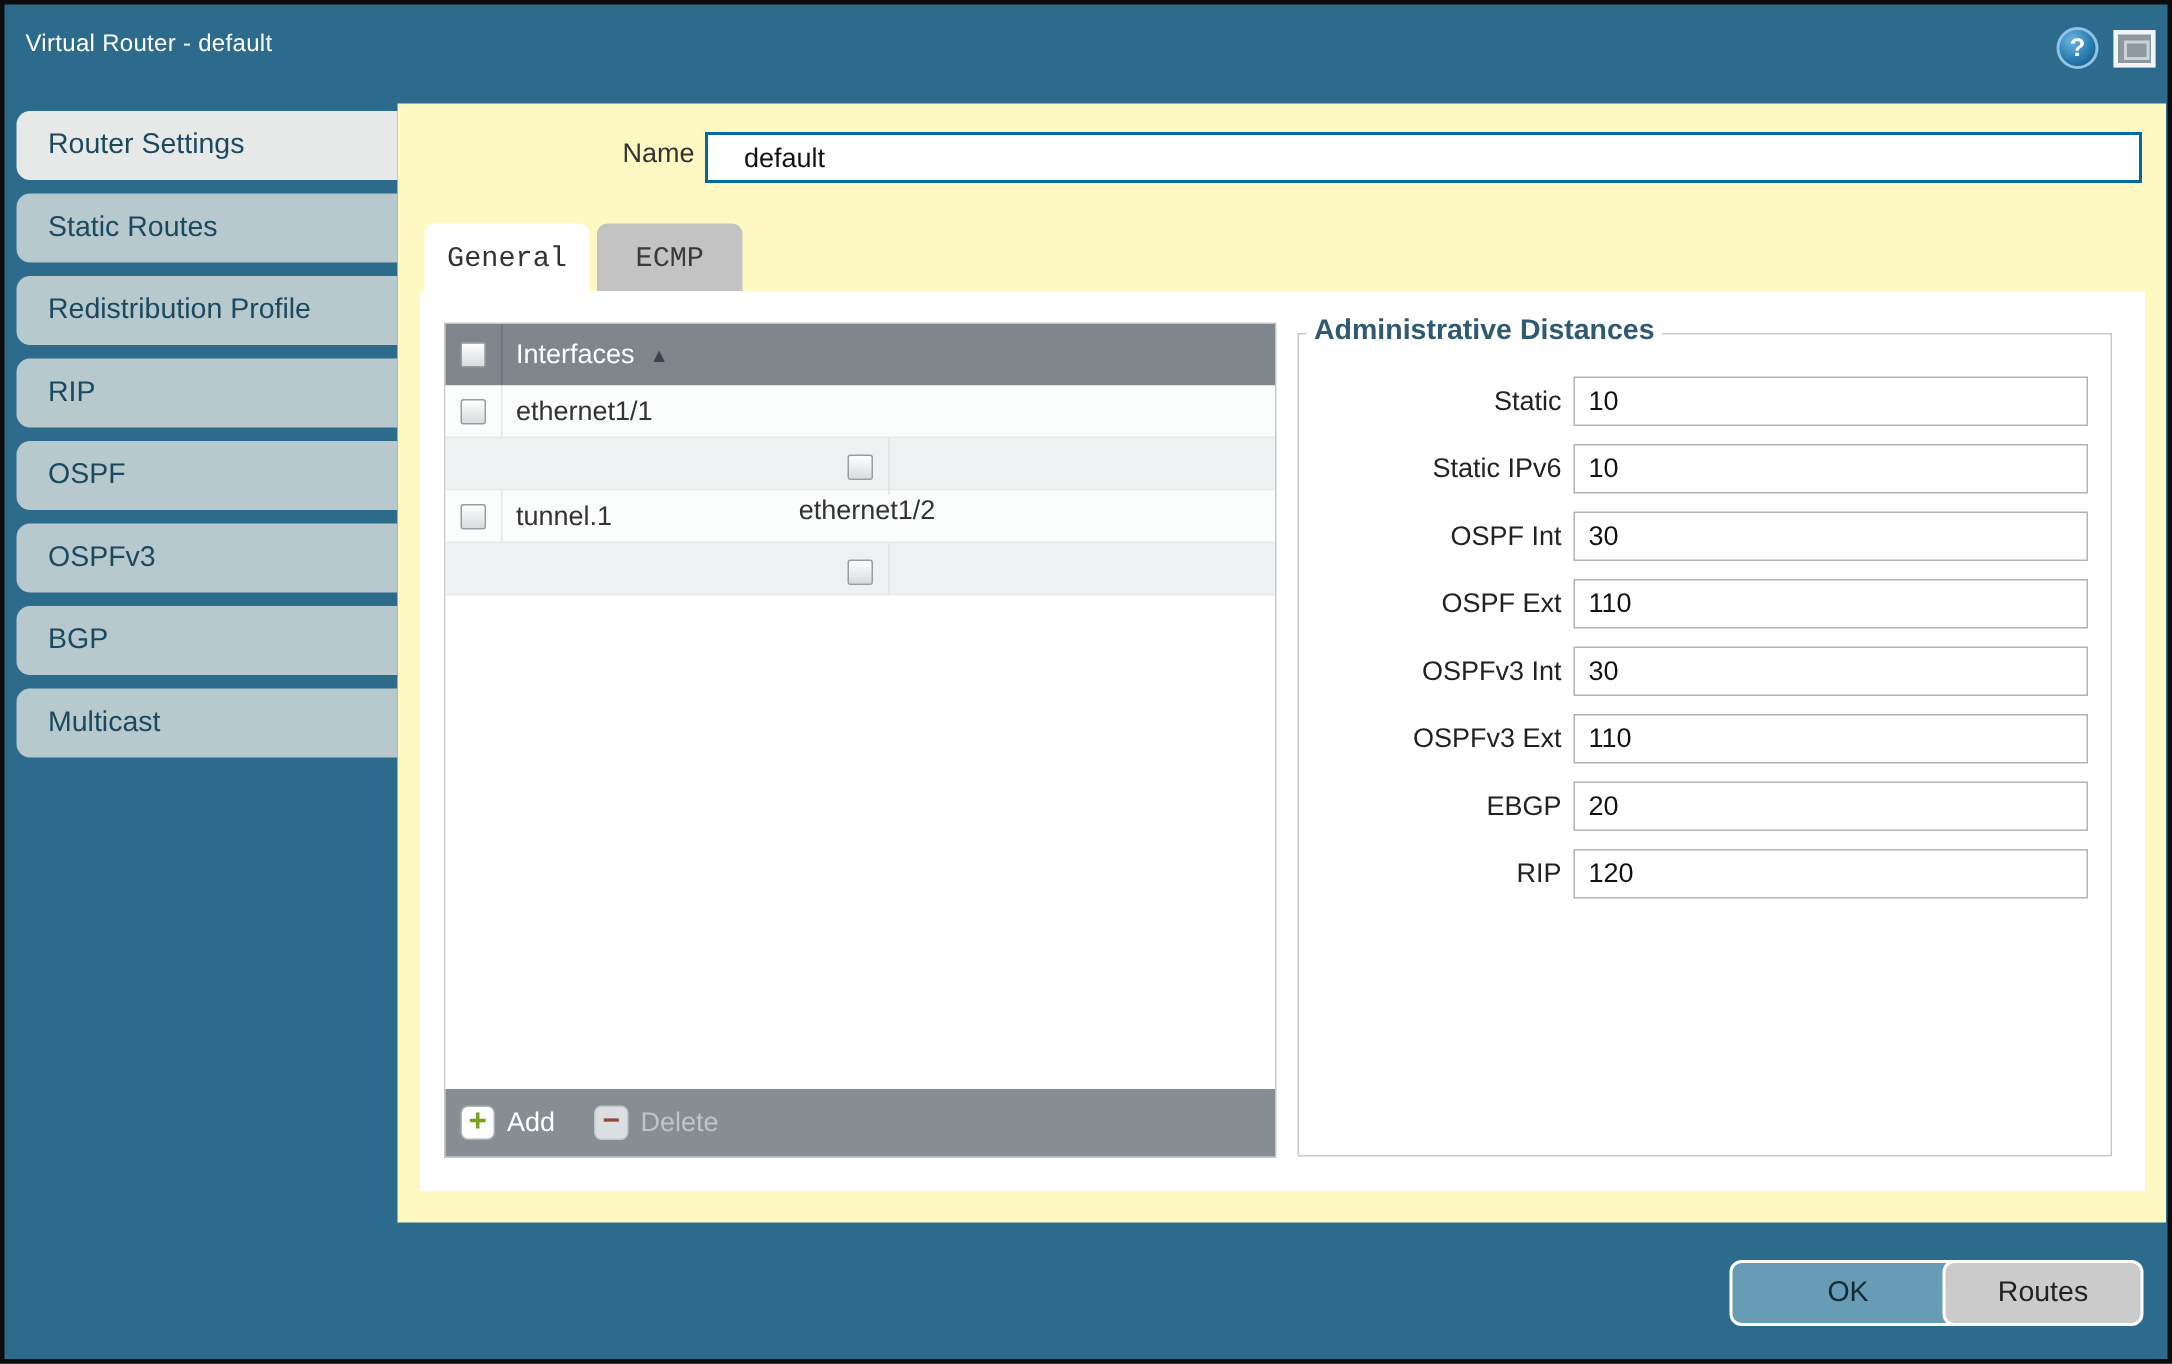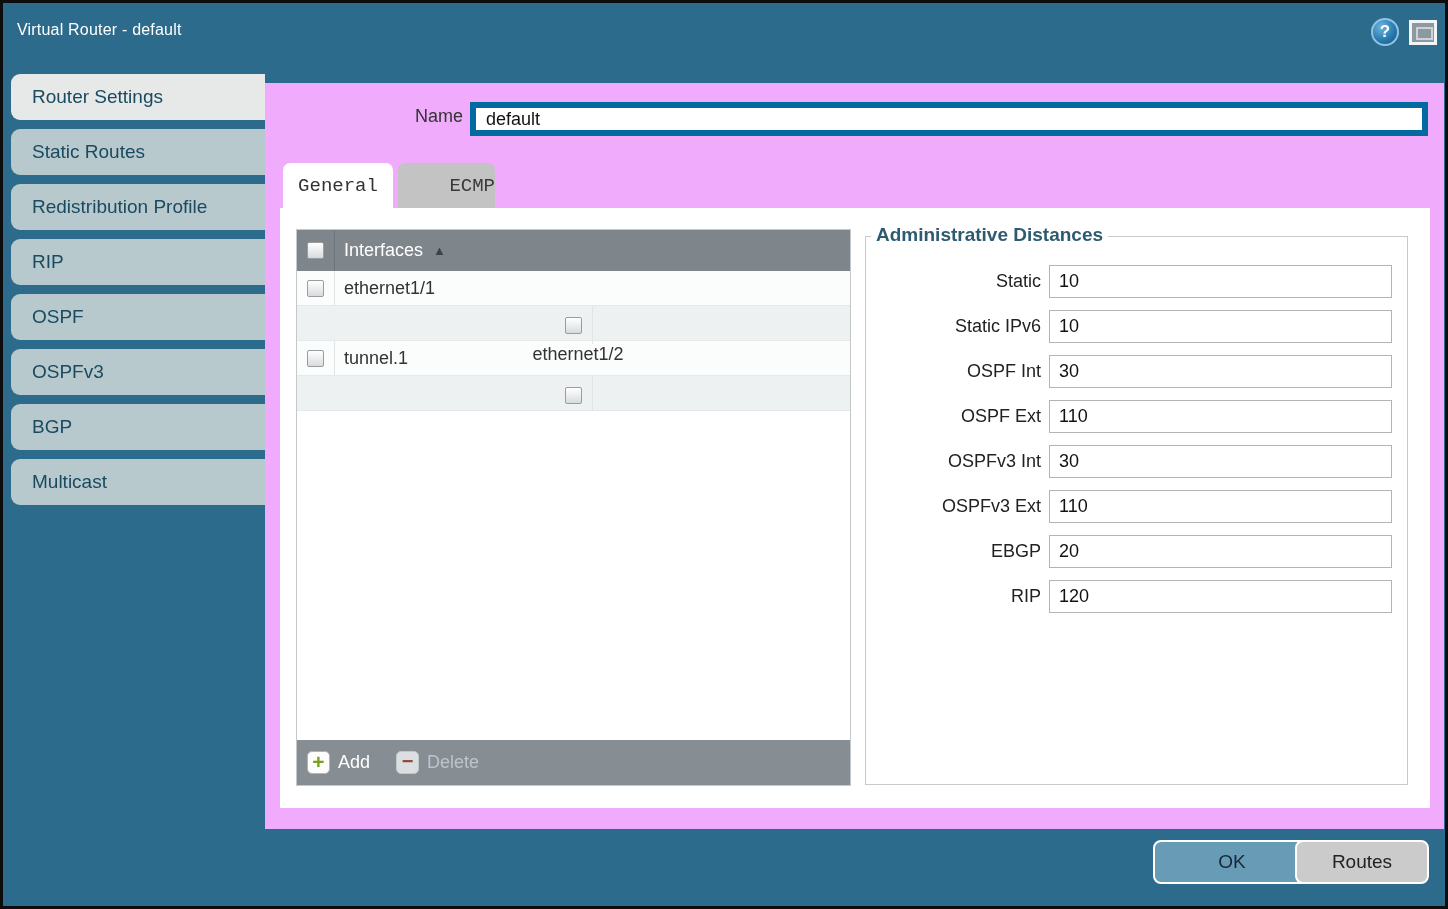--- a/index.html
+++ b/index.html
@@ -29,55 +29,55 @@
     position:absolute; right:8px; top:17px; width:28px; height:25px;
     background:#8d99a1; border:3px solid #f2f4f5; cursor:pointer;
   }
   .restore-icon::after {
     content:""; position:absolute; left:4px; top:4px; width:13px; height:9px;
     border:2px solid #ccd2d6;
   }
 
   
   .content {
-    position:absolute; left:262px; top:80px; width:1179px; height:746px;
-    background:#f0abfc;
+    position:absolute; left:262px; top:66px; width:1179px; height:746px;
+    background:#fef9c3;
   }
 
   
   .sidebar { position:absolute; left:8px; top:71px; width:254px; }
   .side-tab {
     width:254px; height:46px; margin-bottom:9px;
     border-radius:9px 0 0 9px;
     background:#b8c9ce; color:#1a4a5f;
     font-size:19px; line-height:46px; padding-left:21px;
     cursor:pointer; white-space:nowrap; overflow:hidden;
   }
   .side-tab.active { background:#e7e8e8; }
 
   
   .name-label {
     position:absolute; left:60px; top:23px; width:138px;
     text-align:right; font-size:18px; color:#333;
   }
   .name-input {
     position:absolute; left:205px; top:19px; width:958px; height:34px;
-    border:6px solid #0369a1; background:#fff;
+    border:2px solid #0369a1; background:#fff;
     font-family:"Liberation Sans", sans-serif; font-size:18px; color:#111;
-    padding:0 10px; outline:none;
+    padding:0 24px; outline:none;
   }
 
   
   .top-tab {
     position:absolute; height:46px; top:80px;
     border-radius:7px 7px 0 0; text-align:center;
     font-size:19px; line-height:46px; cursor:pointer; z-index:2;font-family:Liberation Mono, monospace;
   }
   .top-tab.active { left:18px; width:110px; background:#ffffff; color:#333; }
-  .top-tab.inactive { left:133px; width:97px; height:45px; background:#c3c3c3; color:#3a3a3a;text-align:right; }
+  .top-tab.inactive { left:133px; width:97px; height:45px; background:#c3c3c3; color:#3a3a3a; }
 
   
   .panel {
     position:absolute; left:15px; top:125px; width:1150px; height:600px;
     background:#ffffff; z-index:1;
   }
 
   
   .iface-table {
     position:absolute; left:16px; top:21px; width:555px; height:557px;

